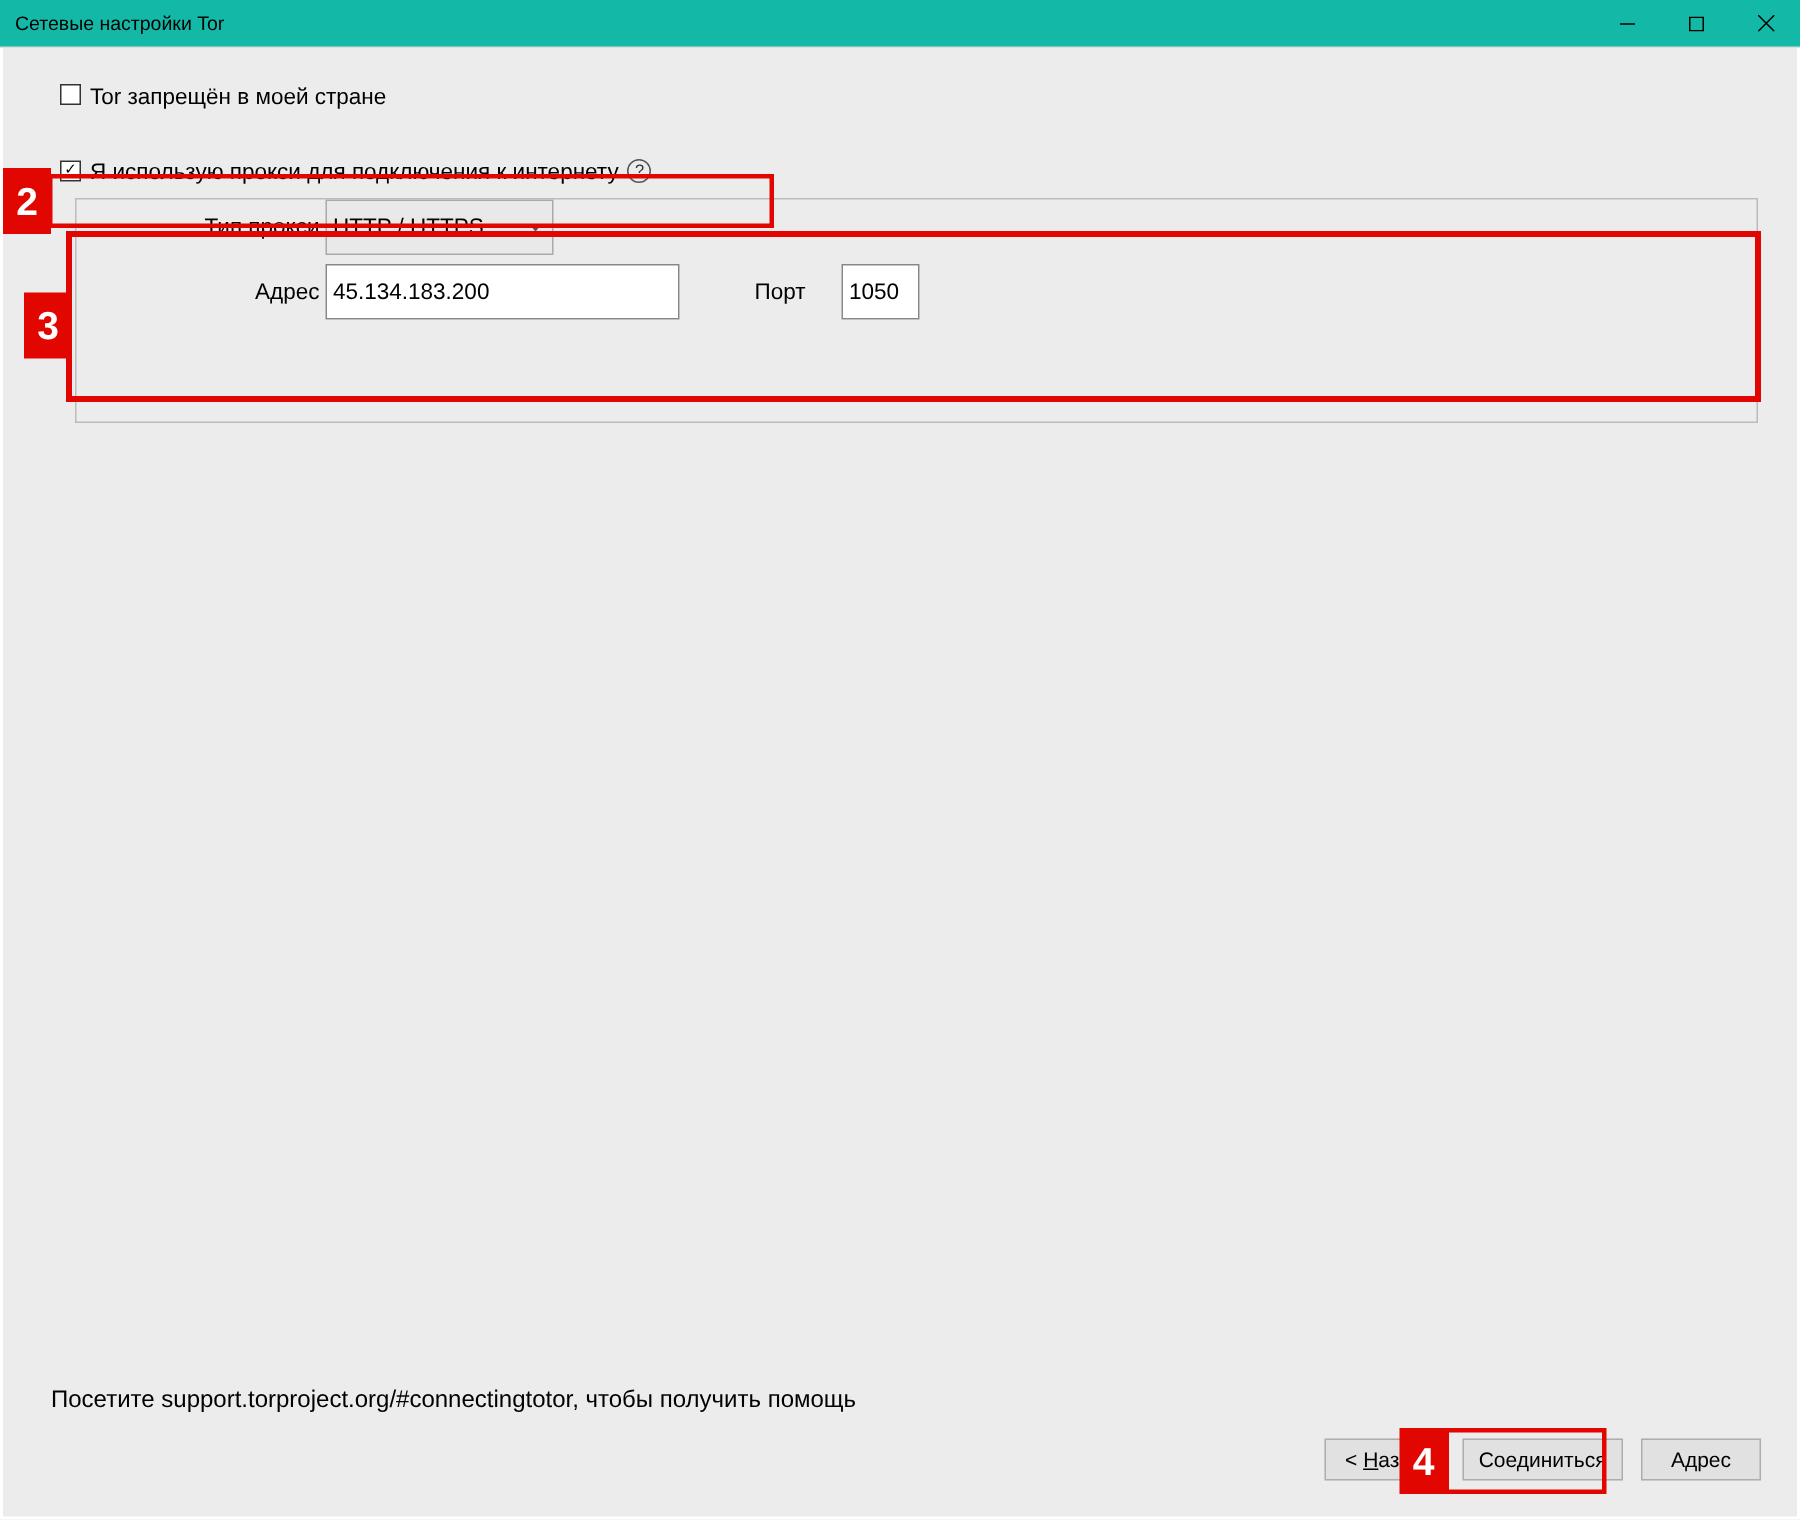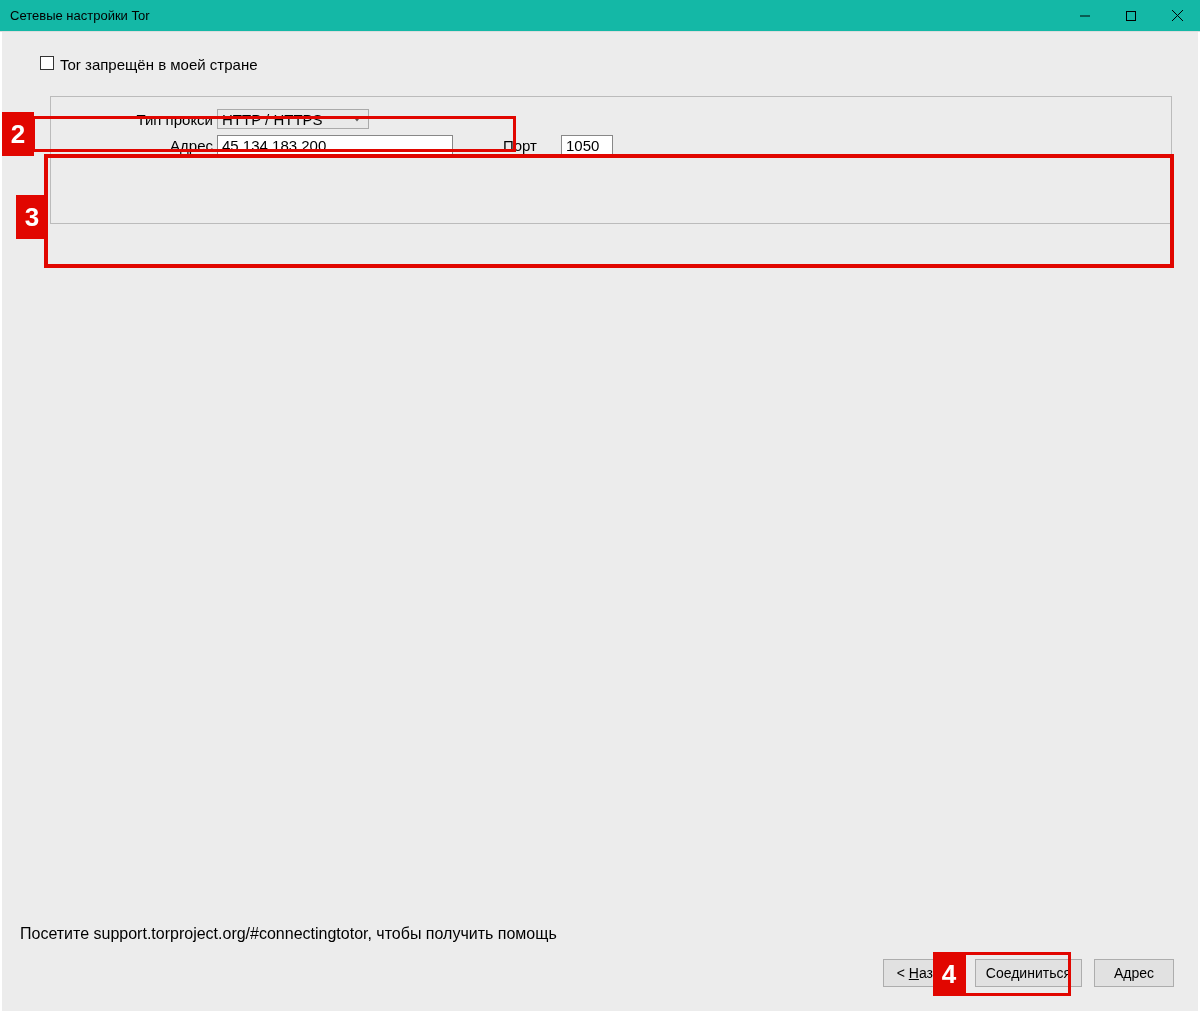--- a/index.html
+++ b/index.html
@@ -97,54 +97,54 @@
   .callout-2 { left: 2px; top: 112px; width: 32px; height: 44px; }
   .box-2 { position:absolute; border:3px solid #e10600; left:32px; top:116px; width:484px; height:36px; z-index:5; pointer-events:none;}
   .callout-3 { left: 16px; top: 195px; width: 32px; height: 44px; }
   .box-3 { position:absolute; border:4px solid #e10600; left:44px; top:154px; width:1130px; height:114px; z-index:5; pointer-events:none;}
   .callout-4 { left: 933px; bottom: 17px; width: 32px; height: 44px; }
   .box-4 { position:absolute; border:3px solid #e10600; left:963px; bottom:17px; width:108px; height:44px; z-index:5; pointer-events:none;}
 
   .fieldset {
     border: 1px solid #bbb;
     margin: 0 26px 0 48px;
-    padding: 12px 10px 62px 10px;
+    padding: 0 10px 62px 10px;
   }
   .form-row {
     display: flex;
     align-items: center;
     margin-bottom: 6px;
   }
   .lbl { text-align: right; color: #000; }
   .lbl-1 { width: 152px; }
   .lbl-2 { width: 152px; }
   .lbl-username { width: 152px; }
   .lbl-port { width: 50px; text-align: center; margin-left: 42px; }
   .lbl-pass { width: 68px; text-align: right; margin-left: 24px; }
   select.input, input.input {
     border: 1px solid #888;
     background: #fff;
     font-family: inherit;
     font-size: 15px;
     padding: 1px 4px;
-    height: 20px;
+    height: 37px;
   }
   select.proxy-type {
     width: 152px;
     background: #e9e9e9;
     border: 1px solid #aaa;
   }
   .input-address { width: 236px; margin-left: 4px;}
   .input-port { width: 52px; margin-left: 16px;}
   .input-user { width: 142px; margin-left: 4px;}
   .input-pass { width: 142px; margin-left: 4px;}
 
   .footer-text {
     position: absolute;
-    left: 18px;
+    left: 32px;
     bottom: 68px;
     font-size: 16px;
     color: #000;
   }
   .button-bar {
     position: absolute;
     right: 24px;
     bottom: 24px;
     display: flex;
     gap: 12px;
@@ -193,20 +193,25 @@
   </div>
 </div>
 
 <div class="content">
 
   <div class="chk-row">
     <span class="checkbox"></span>
     <span>Tor запрещён в моей стране</span>
   </div>
 
+  <div class="proxy-check-row">
+    <span class="checkbox checked"></span>
+    <span>Я использую прокси для подключения к интернету</span>
+    <span class="help-icon">?</span>
+  </div>
 
   <div class="fieldset">
     <div class="form-row">
       <span class="lbl lbl-1">Тип прокси</span>
       <span class="sel-wrap">
         <select class="input proxy-type">
           <option>HTTP / HTTPS</option>
         </select>
       </span>
     </div>

